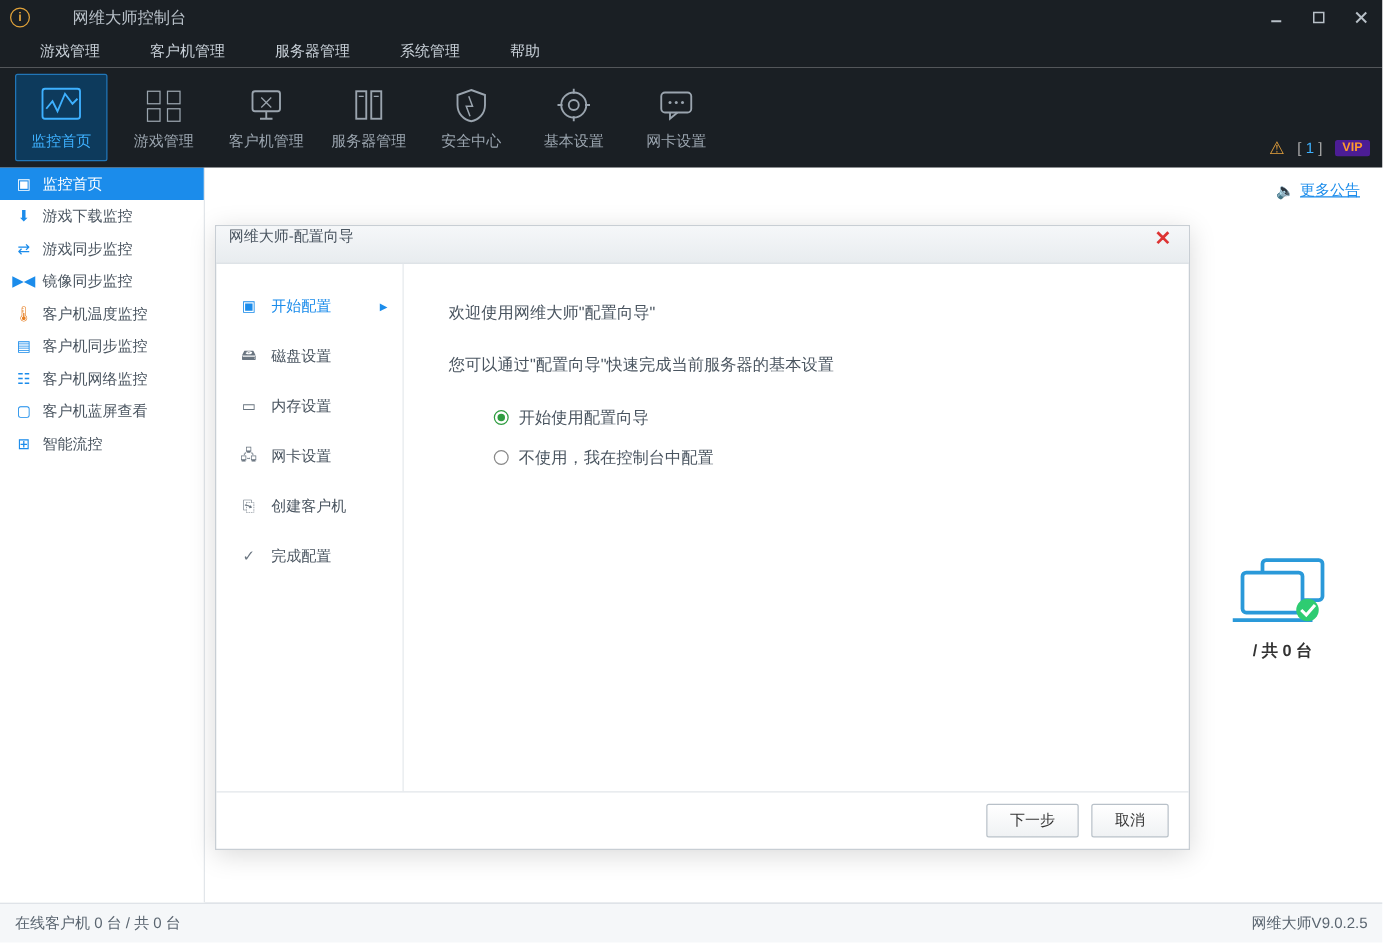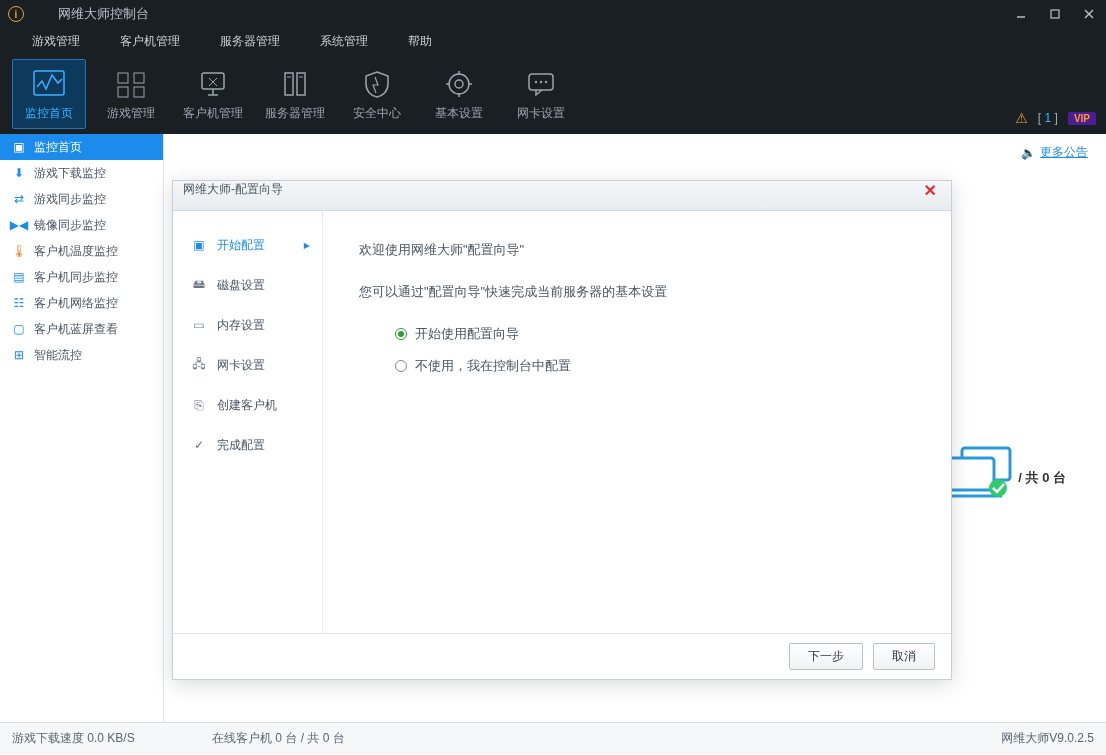--- a/index.html
+++ b/index.html
@@ -36,21 +36,21 @@
 .side-item .si-icon { width: 14px; height: 14px; display: inline-flex; align-items: center; justify-content: center; }
 
 
 .content { flex: 1; position: relative; overflow: hidden; }
 
 
 .more-link { position: absolute; right: 18px; top: 10px; color: #1b8ceb; cursor: pointer; display: flex; align-items: center; gap: 4px; }
 .speaker-icon { color: #1b8ceb; }
 
 
-.client-illus { position: absolute; right: 40px; top: 310px; display: flex; flex-direction: row; align-items: center; }
+.client-illus { position: absolute; right: 40px; top: 310px; display: flex; flex-direction: column; align-items: center; }
 .client-illus svg { display: block; }
 .client-count-text { margin-top: 8px; font-size: 13px; color: #333; font-weight: bold; }
 
 
 .dialog { position: absolute; left: 172px; top: 180px; width: 780px; height: 500px; background: #fff; border: 1px solid #c8ced4; box-shadow: 0 4px 20px rgba(0,0,0,0.15); display: flex; flex-direction: column; }
 .dialog-header { height: 30px; background: linear-gradient(#f5f7f9,#e8ecef); display: flex; padding: 0 10px; border-bottom: 1px solid #d4dadf; }
 .dialog-header .dh-title { flex: 1; color: #4a5560; font-size: 12px; }
 .dialog-header .dh-close { color: #d33; font-size: 16px; font-weight: bold; cursor: pointer; padding: 0 4px; }
 
 .dialog-body { flex: 1; display: flex; }
@@ -304,16 +304,15 @@
       </div>
     </div>
   </div>
   <div class="dialog-footer">
     <button class="dlg-btn">下一步</button>
     <button class="dlg-btn">取消</button>
   </div>
 </div>
 
 <div class="statusbar">
-  <div class="sb-left">游戏下载速度 0.0 KB/S</div>
   <div class="sb-mid">在线客户机 0 台 / 共 0 台</div>
   <div class="sb-right">网维大师V9.0.2.5</div>
 </div>
 
 </body></html>

